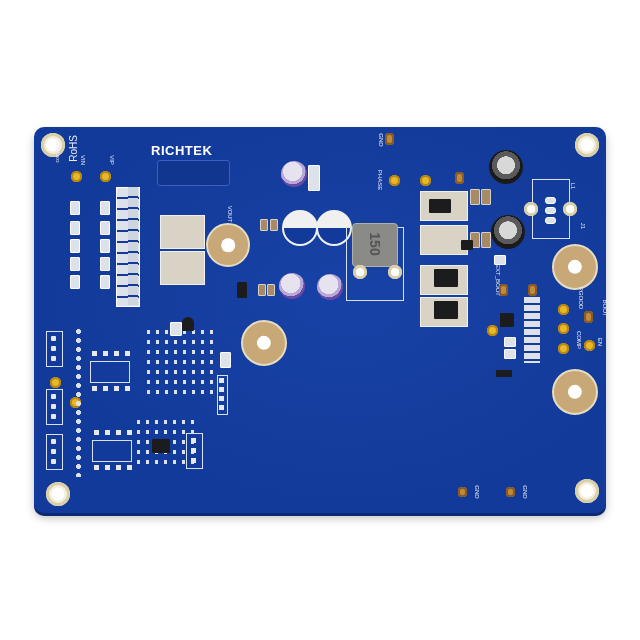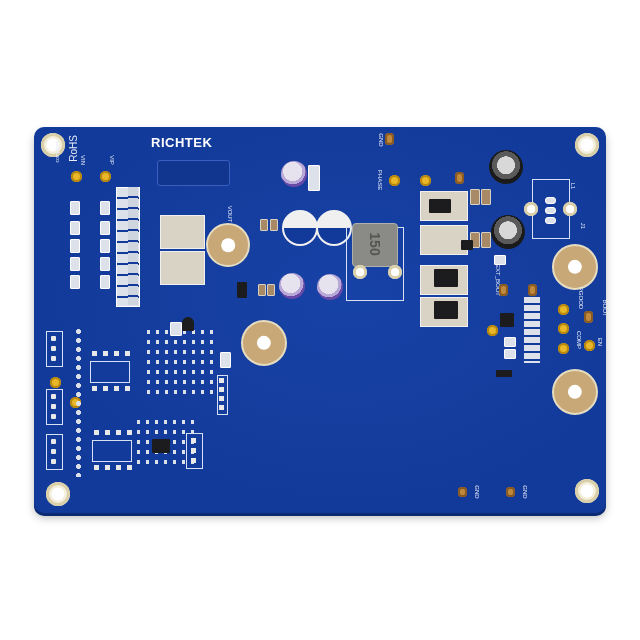--- a/index.html
+++ b/index.html
@@ -37,21 +37,21 @@
   <div class="mount" style="left:7px;top:6px;width:24px;height:24px;"></div>
   <div class="mount" style="left:541px;top:6px;width:24px;height:24px;"></div>
   <div class="mount" style="left:12px;top:355px;width:24px;height:24px;"></div>
   <div class="mount" style="left:541px;top:352px;width:24px;height:24px;"></div>
 
   <div class="rohs" style="left:34px;top:8px;">
     <span>RoHS</span>
   </div>
   <div class="silk" style="left:20px;top:14px;writing-mode:vertical-rl;transform:rotate(180deg);font-size:5px;">compliant</div>
 
-  <div class="logo" style="left:117px;top:8px;">RICHTEK</div>
+  <div class="logo" style="left:117px;top:16px;">RICHTEK</div>
   <div class="slot" style="left:123px;top:33px;width:71px;height:24px;"></div>
 
   <div class="tp" style="left:37px;top:44px;"></div>
   <div class="tp" style="left:66px;top:44px;"></div>
   <div class="silk" style="left:44px;top:30px;transform:rotate(90deg);">VIN</div>
   <div class="silk" style="left:73px;top:30px;transform:rotate(90deg);">VIP</div>
 
   <div class="smd" style="left:36px;top:74px;width:8px;height:12px;"></div>
   <div class="smd" style="left:36px;top:94px;width:8px;height:12px;"></div>
   <div class="smd" style="left:36px;top:112px;width:8px;height:12px;"></div>

